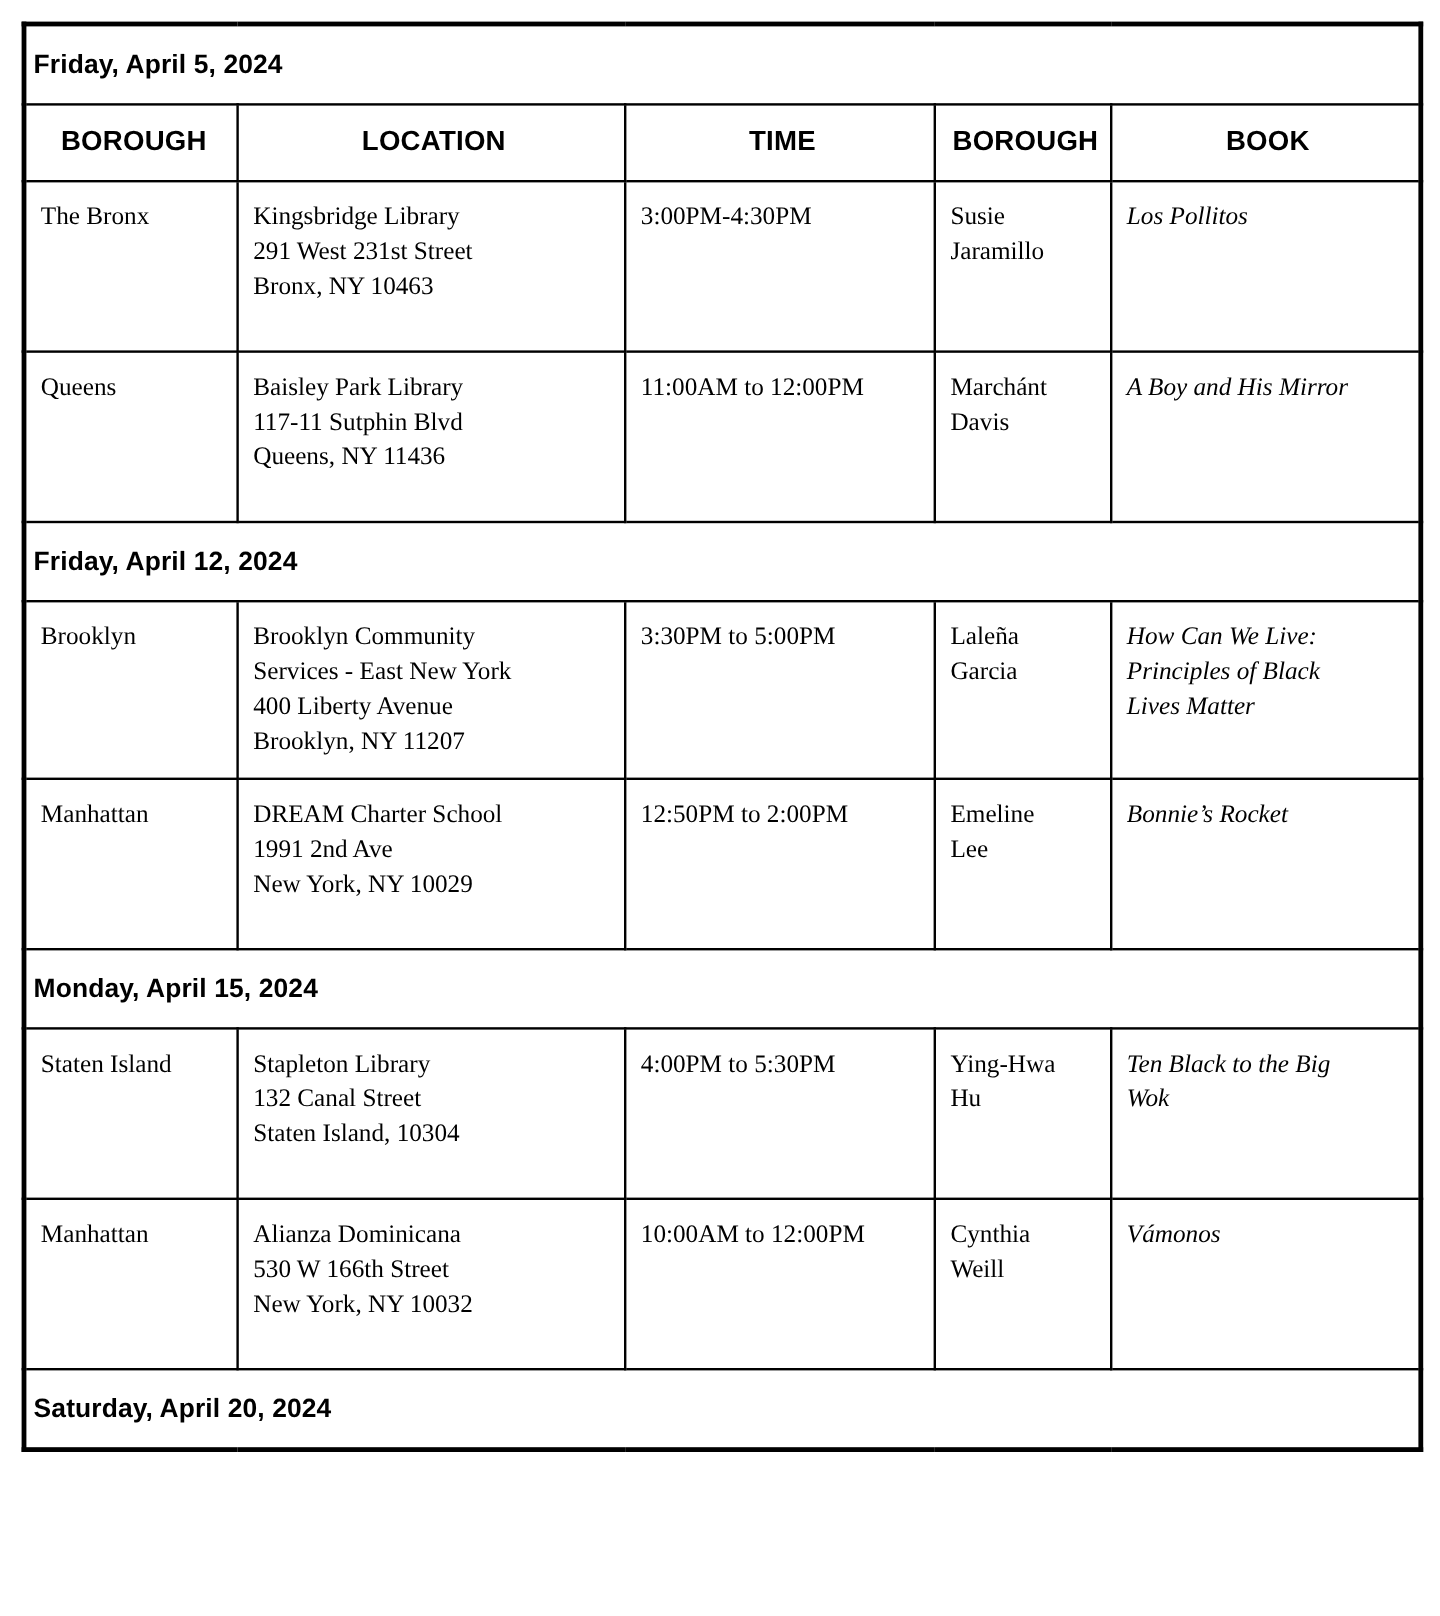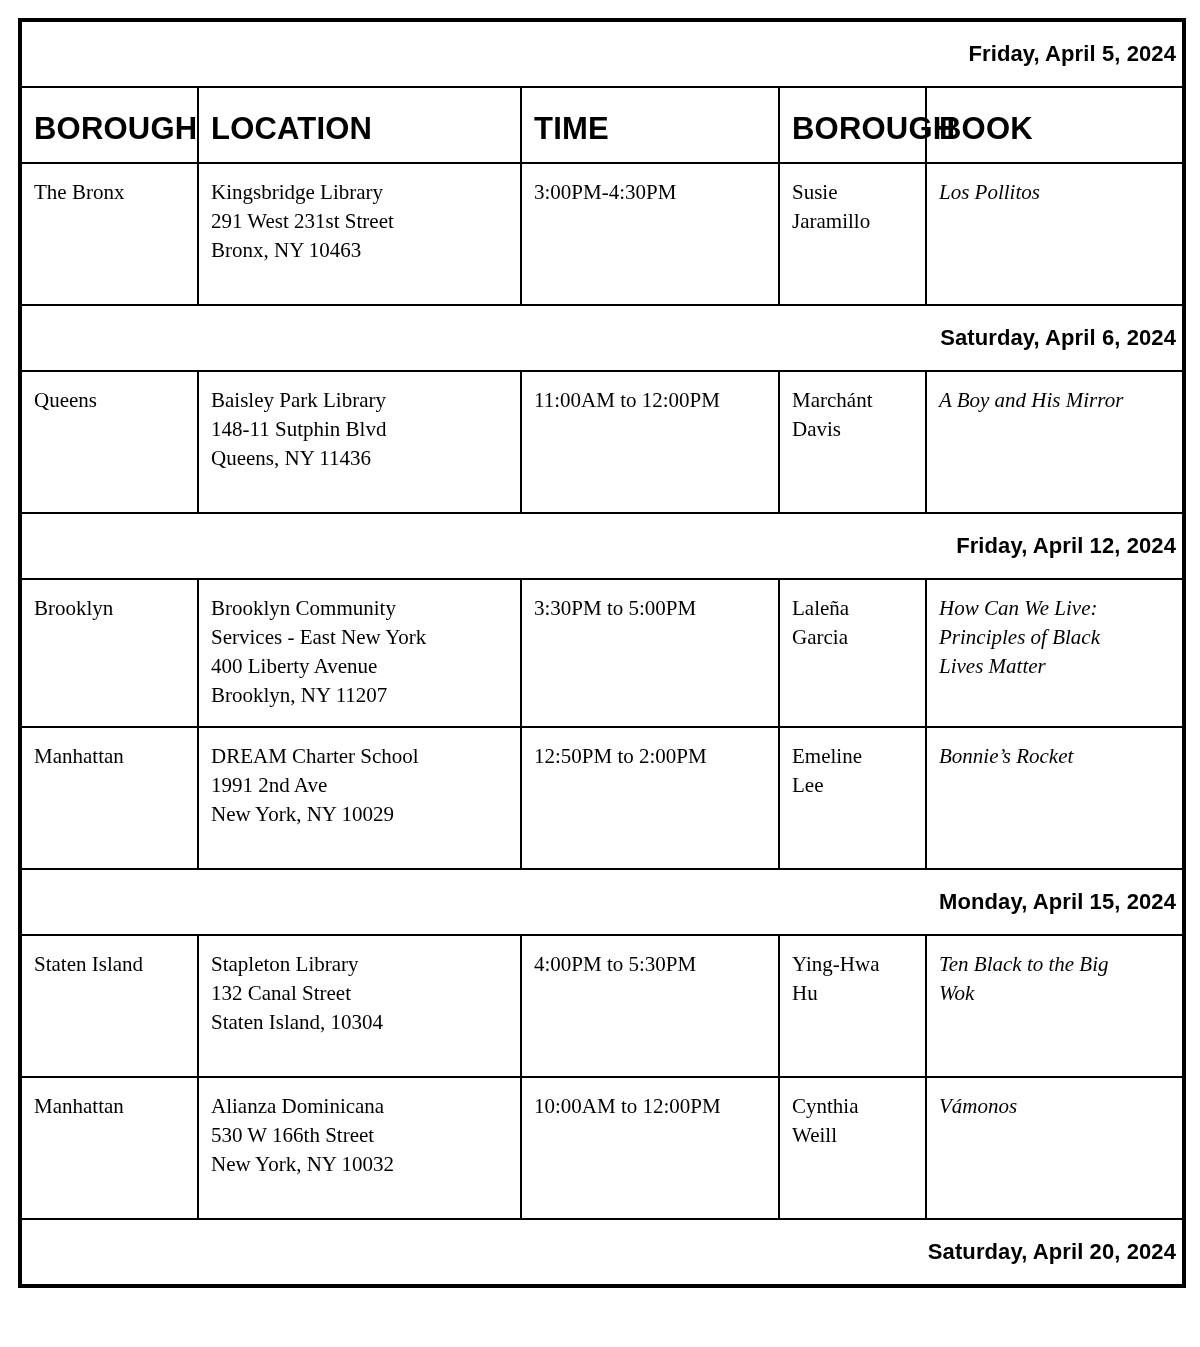--- a/index.html
+++ b/index.html
@@ -30,38 +30,38 @@
   col.c-borough { width: 178px; }
   col.c-location { width: 323px; }
   col.c-time     { width: 258px; }
   col.c-author   { width: 147px; }
   col.c-book     { width: 258px; }
 
   tr.date-row > td {
     border: 2px solid #000000;
     border-left: 0;
     border-right: 0;
-    text-align: right;
+    text-align: left;
     vertical-align: middle;
     font-family: "Liberation Sans", sans-serif;
     font-weight: bold;
     font-size: 22px;
     letter-spacing: 0.1px;
     height: 56px;
     padding: 4px 6px;
   }
   tr.head-row > th {
     border: 2px solid #000000;
-    text-align: left;
+    text-align: center;
     vertical-align: middle;
     font-family: "Liberation Sans", sans-serif;
     font-weight: bold;
-    font-size: 31px;
+    font-size: 23px;
     height: 58px;
-    padding: 12px 8px 4px 12px;
+    padding: 0 8px 4px 12px;
     letter-spacing: 0.2px;
   }
   tr.data-row > td {
     border: 2px solid #000000;
     vertical-align: top;
     font-family: "Liberation Serif", serif;
     font-size: 21px;
     line-height: 29px;
     padding: 14px 8px 16px 12px;
     height: 110px;
@@ -108,30 +108,27 @@
             <span class="line">3:00PM-4:30PM</span>
           </td>
           <td class="cell-author">
             <span class="line">Susie</span>
             <span class="line">Jaramillo</span>
           </td>
           <td class="cell-book">
             <span class="line">Los Pollitos</span>
           </td>
         </tr>
-        <tr class="date-row">
-          <td colspan="5">Saturday, April 6, 2024</td>
-        </tr>
         <tr class="data-row">
           <td class="cell-borough">
             <span class="line">Queens</span>
           </td>
           <td class="cell-location">
             <span class="line">Baisley Park Library</span>
-            <span class="line">148-11 Sutphin Blvd</span>
+            <span class="line">117-11 Sutphin Blvd</span>
             <span class="line">Queens, NY 11436</span>
           </td>
           <td class="cell-time">
             <span class="line">11:00AM to 12:00PM</span>
           </td>
           <td class="cell-author">
             <span class="line">Marchánt</span>
             <span class="line">Davis</span>
           </td>
           <td class="cell-book">

